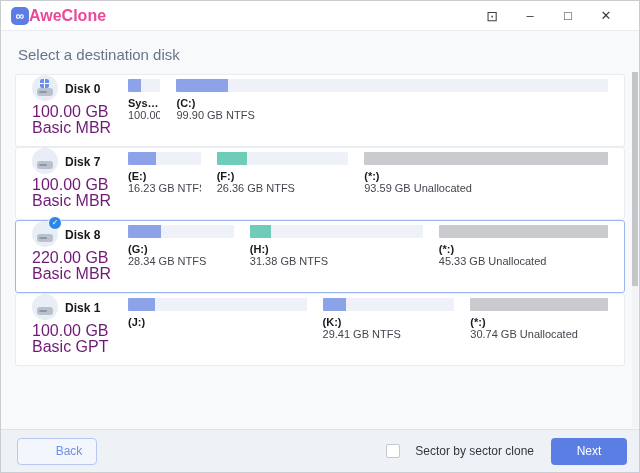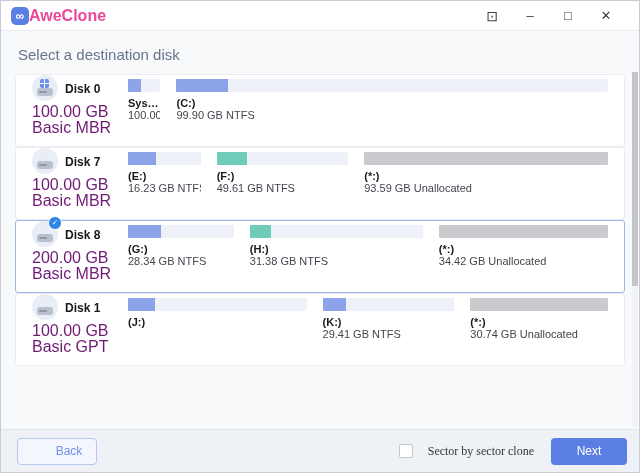--- a/index.html
+++ b/index.html
@@ -69,21 +69,21 @@
   .scroll-thumb { position:absolute; top:0; left:0; width:6px; height:214px;
                   background:#c3c5c9; }
 
   
   .footer { flex:0 0 43px; background:#eef1f6; border-top:1px solid #dfe2e8;
             display:flex; align-items:center; padding:0 12px 0 16px; }
   .btn-back { width:80px; height:27px; border:1px solid #b6c8f2; border-radius:4px;
               background:#f3f6fc; color:#6e90e9; font-size:12px; display:flex;
               align-items:center; justify-content:center; cursor:pointer;padding-left:24px; }
   .footer-spacer { flex:1; }
-  .sector-clone { display:flex; align-items:center; gap:15px; margin-right:17px;font-family:Liberation Serif, serif; }
+  .sector-clone { display:flex; align-items:center; gap:15px; margin-right:17px; }
   .checkbox { width:14px; height:14px; background:#fff; border:1px solid #c3c8cf;
               border-radius:2px; cursor:pointer; }
   .sector-label { font-size:12px; color:#33373c; cursor:pointer; }
   .btn-next { width:76px; height:27px; border:none; border-radius:4px;
               background:#5b7ee4; color:#fff; font-size:12px; display:flex;
               align-items:center; justify-content:center; cursor:pointer; }
 </style>
 </head>
 <body>
 
@@ -154,42 +154,42 @@
       <div class="fill" style="width: 38%; background: rgb(140, 163, 234);"></div>
     </div>
     <div class="plabel">(E:)</div>
     <div class="pinfo">16.23 GB NTFS</div>
   </div>
             <div class="partition" style="flex: 29.36 1 0px;">
     <div class="pbar">
       <div class="fill" style="width: 23%; background: rgb(110, 204, 185);"></div>
     </div>
     <div class="plabel">(F:)</div>
-    <div class="pinfo">49.61 GB NTFS</div>
+    <div class="pinfo">26.36 GB NTFS</div>
   </div>
             <div class="partition" style="flex: 54.41 1 0px;">
     <div class="pbar">
       <div class="fill" style="width: 100%; background: rgb(201, 203, 206);"></div>
     </div>
     <div class="plabel">(*:)</div>
     <div class="pinfo">93.59 GB Unallocated</div>
   </div>
           </div>
   </div>
         <div class="disk-card selected">
     <div class="disk-meta">
       <div class="disk-head">
         <div class="disk-icon">
 
           <div class="drive-glyph"></div>
           <div class="check-badge">✓</div>
         </div>
         <div class="disk-name">Disk 8</div>
       </div>
-      <div class="disk-size">200.00 GB</div>
+      <div class="disk-size">220.00 GB</div>
       <div class="disk-type">Basic MBR</div>
     </div>
     <div class="partitions">
             <div class="partition" style="flex: 28.34 1 0px;">
     <div class="pbar">
       <div class="fill" style="width: 31%; background: rgb(140, 163, 234);"></div>
     </div>
     <div class="plabel">(G:)</div>
     <div class="pinfo">28.34 GB NTFS</div>
   </div>
@@ -198,21 +198,21 @@
       <div class="fill" style="width: 12%; background: rgb(110, 204, 185);"></div>
     </div>
     <div class="plabel">(H:)</div>
     <div class="pinfo">31.38 GB NTFS</div>
   </div>
             <div class="partition" style="flex: 45.33 1 0px;">
     <div class="pbar">
       <div class="fill" style="width: 100%; background: rgb(201, 203, 206);"></div>
     </div>
     <div class="plabel">(*:)</div>
-    <div class="pinfo">34.42 GB Unallocated</div>
+    <div class="pinfo">45.33 GB Unallocated</div>
   </div>
           </div>
   </div>
         <div class="disk-card">
     <div class="disk-meta">
       <div class="disk-head">
         <div class="disk-icon">
 
           <div class="drive-glyph"></div>
 

